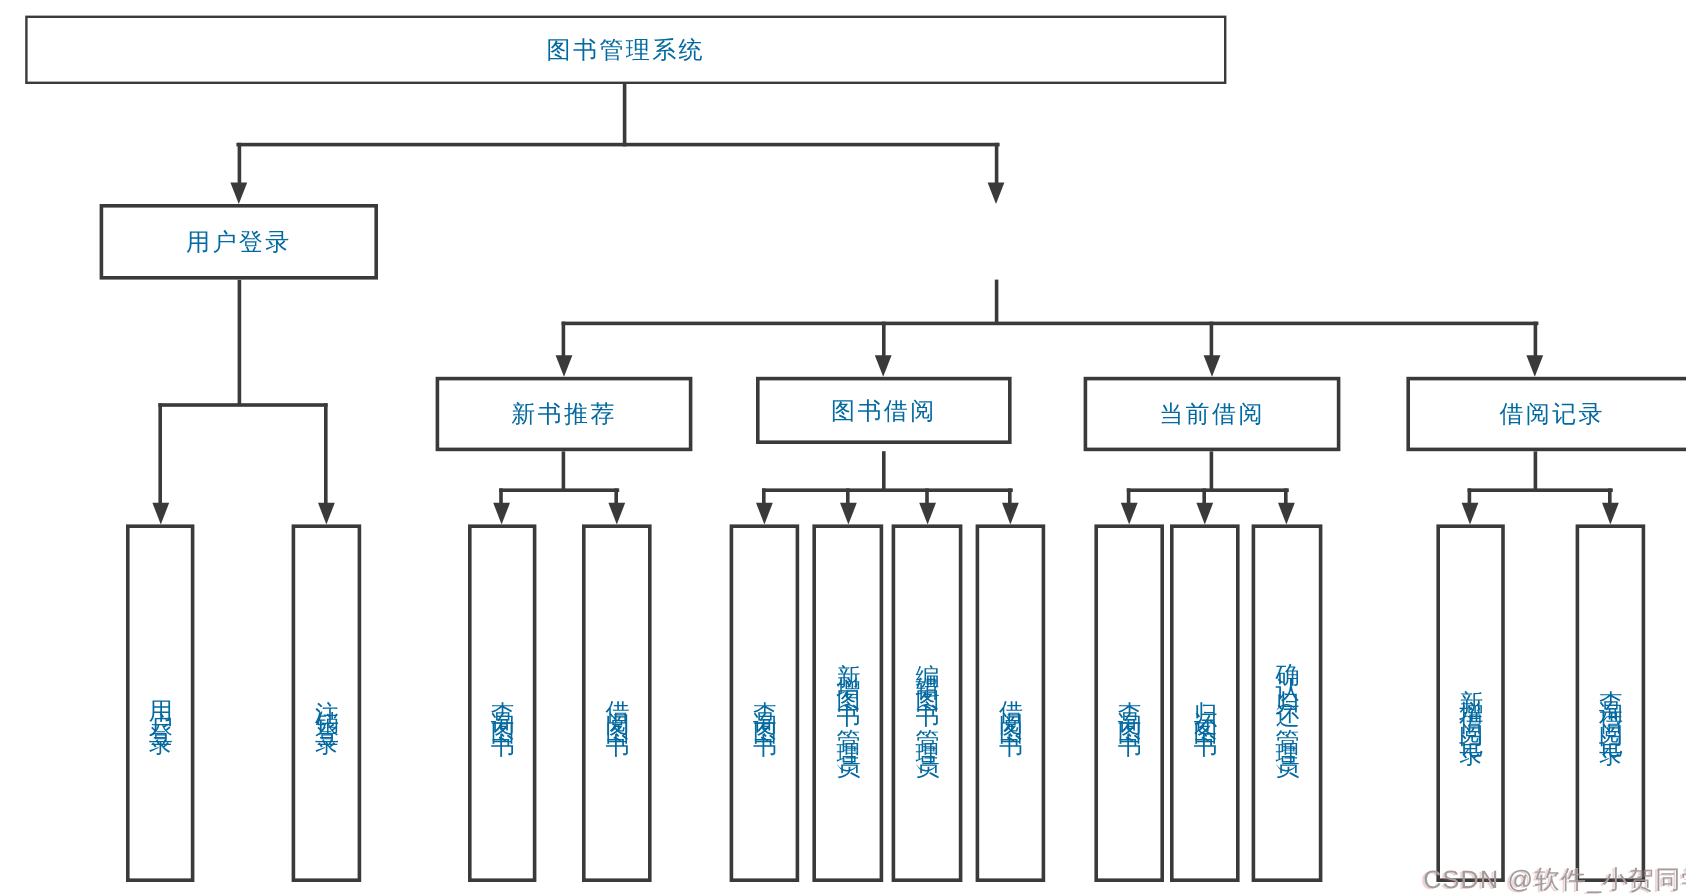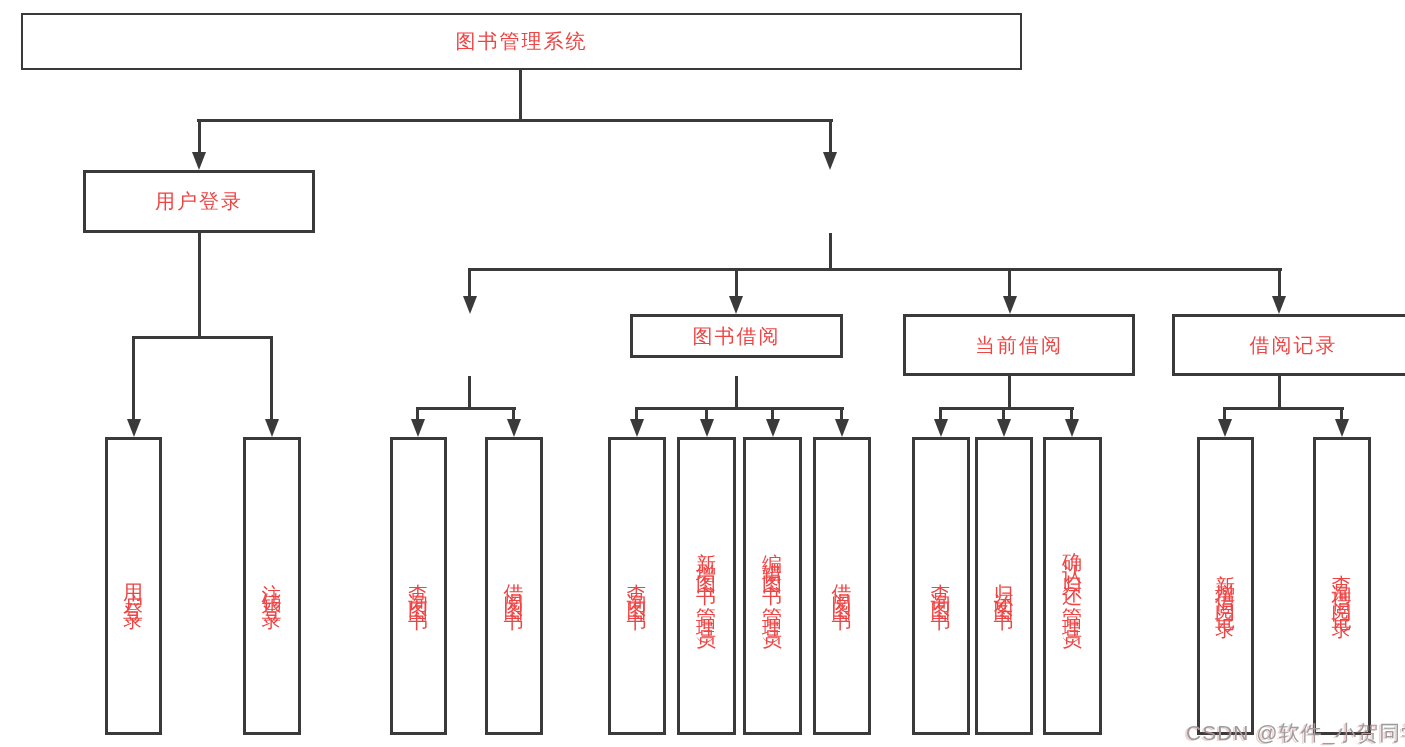--- a/index.html
+++ b/index.html
@@ -1,19 +1,19 @@
 <!DOCTYPE html>
 <html><head>
 <meta charset="utf-8">
 <style>
   html,body{margin:0;padding:0;background:#ffffff}
   .canvas{position:relative;width:1405px;height:747px;background:#ffffff;
           font-family:"Liberation Sans","DejaVu Sans",sans-serif;overflow:hidden}
   .box{position:absolute;box-sizing:border-box;border:3px solid #3a3a3a;background:#ffffff;
-       display:flex;align-items:center;justify-content:center;color:#ef4444}
+       display:flex;align-items:center;justify-content:center;color:#0369a1}
   .box.root{border-width:2px}
   .box.h span{font-size:20px;letter-spacing:2px;white-space:nowrap}
   .box.v span{writing-mode:vertical-rl;text-orientation:mixed;font-size:20px;
               letter-spacing:9px;line-height:1}
   .box.v span.long{letter-spacing:11px}
   .ln{position:absolute;background:#3a3a3a}
   .ln.v{width:3px}
   .ln.h{height:3px}
   .arrow{position:absolute;width:0;height:0;
          border-left:7px solid transparent;border-right:7px solid transparent;
@@ -88,24 +88,27 @@
   <div class="arrow" style="left:1335px;top:419px"></div>
 
   <div class="box h root" style="left:21px;top:13px;width:1001px;height:57px">
     <span>图书管理系统</span>
   </div>
 
   <div class="box h" style="left:83px;top:170px;width:232px;height:63px">
     <span>用户登录</span>
   </div>
 
-  <div class="box h" style="left:630px;top:314px;width:213px;height:44px">
+  <div class="box h" style="left:363px;top:314px;width:214px;height:62px">
+    <span>新书推荐</span>
+  </div>
+  <div class="box h" style="left:630px;top:314px;width:213px;height:56px">
     <span>图书借阅</span>
   </div>
-  <div class="box h" style="left:903px;top:314px;width:232px;height:62px">
+  <div class="box h" style="left:903px;top:314px;width:214px;height:62px">
     <span>当前借阅</span>
   </div>
   <div class="box h" style="left:1172px;top:314px;width:243px;height:62px">
     <span>借阅记录</span>
   </div>
 
   <div class="box v" style="left:105px;top:437px;width:57px;height:298px">
     <span>用户登录</span>
   </div>
   <div class="box v" style="left:243px;top:437px;width:58px;height:298px">

